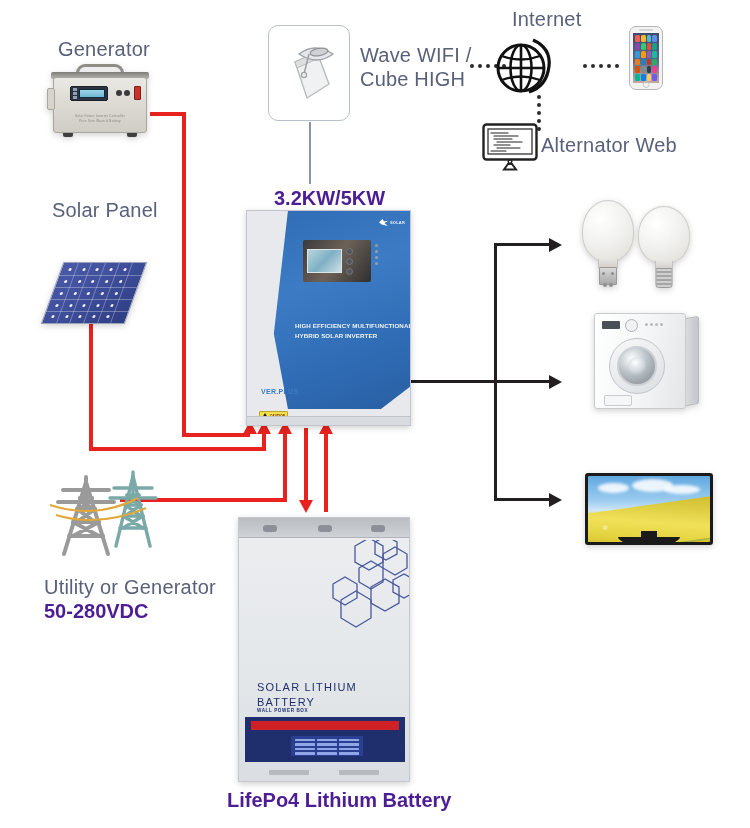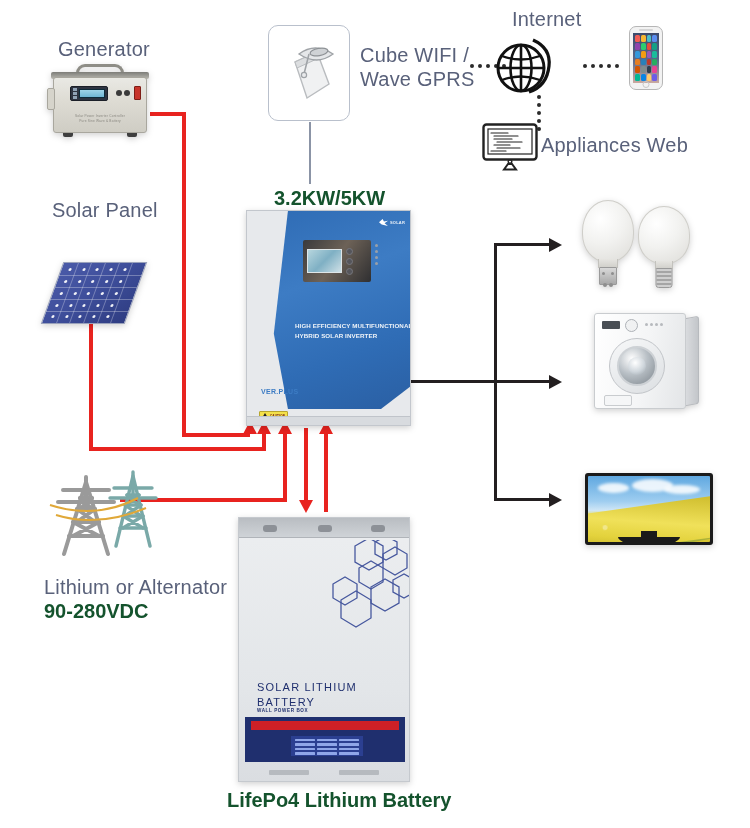--- a/index.html
+++ b/index.html
@@ -19,21 +19,21 @@
   
   .lbl {
     color: #59617a;
     font-size: 20px;
     font-weight: 400;
     letter-spacing: .2px;
     white-space: nowrap;
     line-height: 1.18;
   }
   .lbl-b {
-    color: #14532d;
+    color: #4c1d95;
     font-size: 20px;
     font-weight: 700;
     white-space: nowrap;
     line-height: 1.18;
   }
   .two-line { white-space: normal; }
 
   
   .red   { background: #e8231f; position: absolute; }
   .black { background: #231f20; position: absolute; }
@@ -491,41 +491,41 @@
         <path d="M48 9 L48 34"></path>
       </g>
 
       <g stroke="#e0a838" stroke-width="2" fill="none">
         <path d="M12 37 Q58 52 100 30"></path>
         <path d="M18 47 Q60 60 108 40"></path>
       </g>
     </svg>
   </div>
 
-  <div class="lbl abs" style="left:44px; top:576px;">Lithium or Alternator</div>
-  <div class="lbl-b abs" style="left:44px; top:600px;">90-280VDC</div>
+  <div class="lbl abs" style="left:44px; top:576px;">Utility or Generator</div>
+  <div class="lbl-b abs" style="left:44px; top:600px;">50-280VDC</div>
 
   <div class="cube-box" style="left:268px; top:25px; width:82px; height:96px;">
     <div class="dongle" style="left:14px; top:14px; width:56px; height:68px;">
       <svg width="56" height="68" viewBox="0 0 56 68">
 
         <path d="M12 22 L34 12 L46 44 L24 58 Z" fill="#f0f1f2" stroke="#b9bcbf" stroke-width="1.4"></path>
         <path d="M12 22 L34 12 L36 18 L14 28 Z" fill="#dcdee0" stroke="#b9bcbf" stroke-width="1"></path>
 
         <path d="M16 14 Q32 2 50 14 Q34 26 16 14 Z" fill="#e5e7e9" stroke="#9fa3a7" stroke-width="1.4"></path>
         <ellipse cx="36" cy="12" rx="9" ry="3.6" fill="#cfd2d5" stroke="#8d9195" stroke-width="1.2" transform="rotate(-10 36 12)"></ellipse>
 
         <line x1="26" y1="14" x2="21" y2="34" stroke="#9fa3a7" stroke-width="1.6"></line>
         <circle cx="21" cy="35" r="2.6" fill="#e9eaec" stroke="#9fa3a7" stroke-width="1.2"></circle>
       </svg>
     </div>
   </div>
   <div class="lbl two-line abs" style="left:360px; top:44px; width:130px;">
-    <span>Cube WIFI /</span><br>
-    <span>Wave GPRS</span>
+    <span>Wave WIFI /</span><br>
+    <span>Cube HIGH</span>
   </div>
 
   <div class="lbl abs" style="left:512px; top:8px;">Internet</div>
 
   <div class="globe" style="left:493px; top:36px; width:62px; height:60px;">
     <svg width="62" height="60" viewBox="0 0 62 60">
       <path d="M40 4 Q58 12 56 30 Q54 50 36 56" fill="none" stroke="#111" stroke-width="3.2"></path>
       <circle cx="28" cy="32" r="23" fill="none" stroke="#111" stroke-width="3"></circle>
       <ellipse cx="28" cy="32" rx="10.5" ry="23" fill="none" stroke="#111" stroke-width="2.6"></ellipse>
       <line x1="28" y1="9" x2="28" y2="55" stroke="#111" stroke-width="2.6"></line>
@@ -576,21 +576,21 @@
         <line x1="12" y1="16" x2="30" y2="16"></line>
         <line x1="15" y1="19" x2="40" y2="19"></line>
         <line x1="12" y1="22" x2="28" y2="22"></line>
         <line x1="15" y1="25" x2="38" y2="25"></line>
         <line x1="9" y1="28" x2="24" y2="28"></line>
       </g>
       <circle cx="28" cy="38.5" r="1.8" fill="none" stroke="#222" stroke-width="1.4"></circle>
       <path d="M22 46.5 L26 41 L30 41 L34 46.5 Z" fill="none" stroke="#222" stroke-width="2"></path>
     </svg>
   </div>
-  <div class="lbl abs" style="left:541px; top:134px;">Appliances Web</div>
+  <div class="lbl abs" style="left:541px; top:134px;">Alternator Web</div>
 
   <div class="lbl-b abs" style="left:274px; top:187px;">3.2KW/5KW</div>
 
   <div class="inv shadow-soft" style="left:246px; top:210px; width:165px; height:216px;">
 
     <div class="inv-blue" style="left:24px; top:0; width:141px; height:198px;"></div>
 
     <div class="inv-logo" style="left:132px; top:8px;">
       <i></i>
         <span>SOLAR</span>

